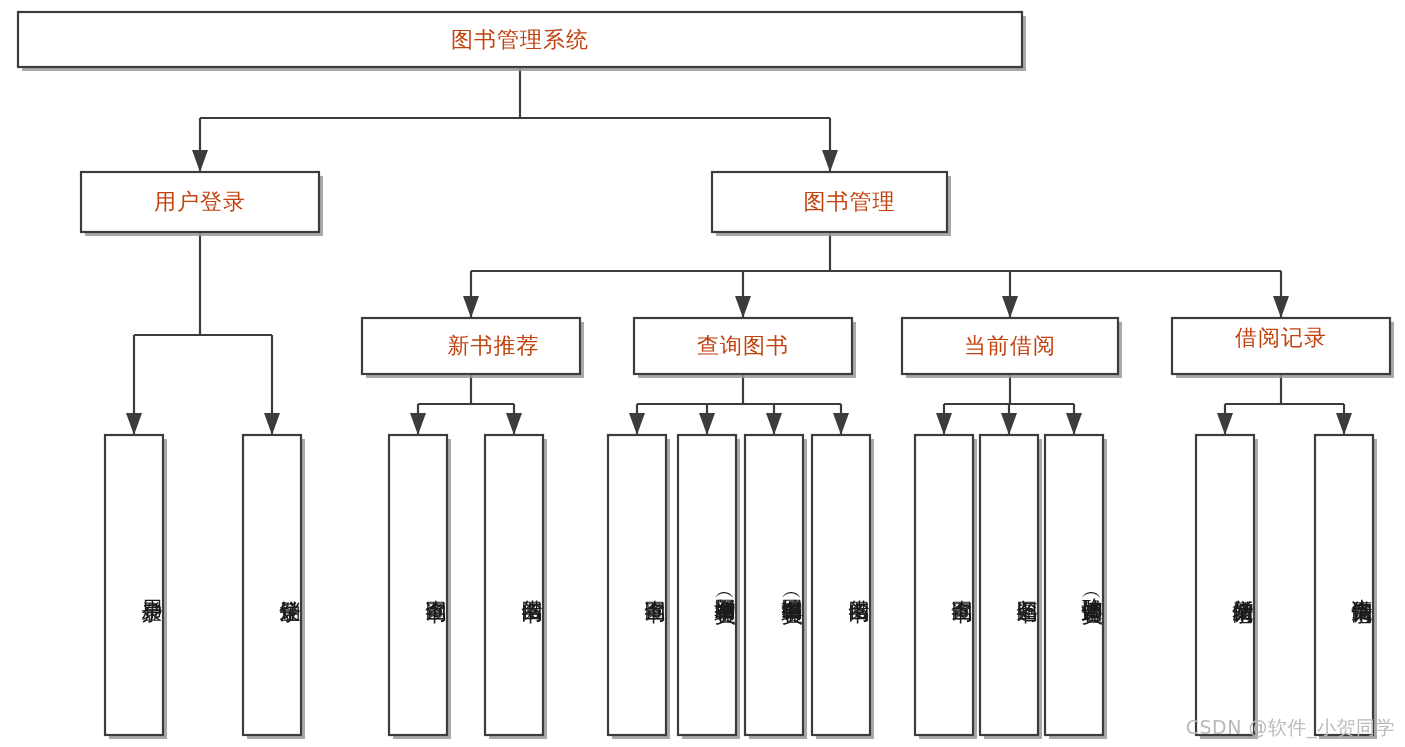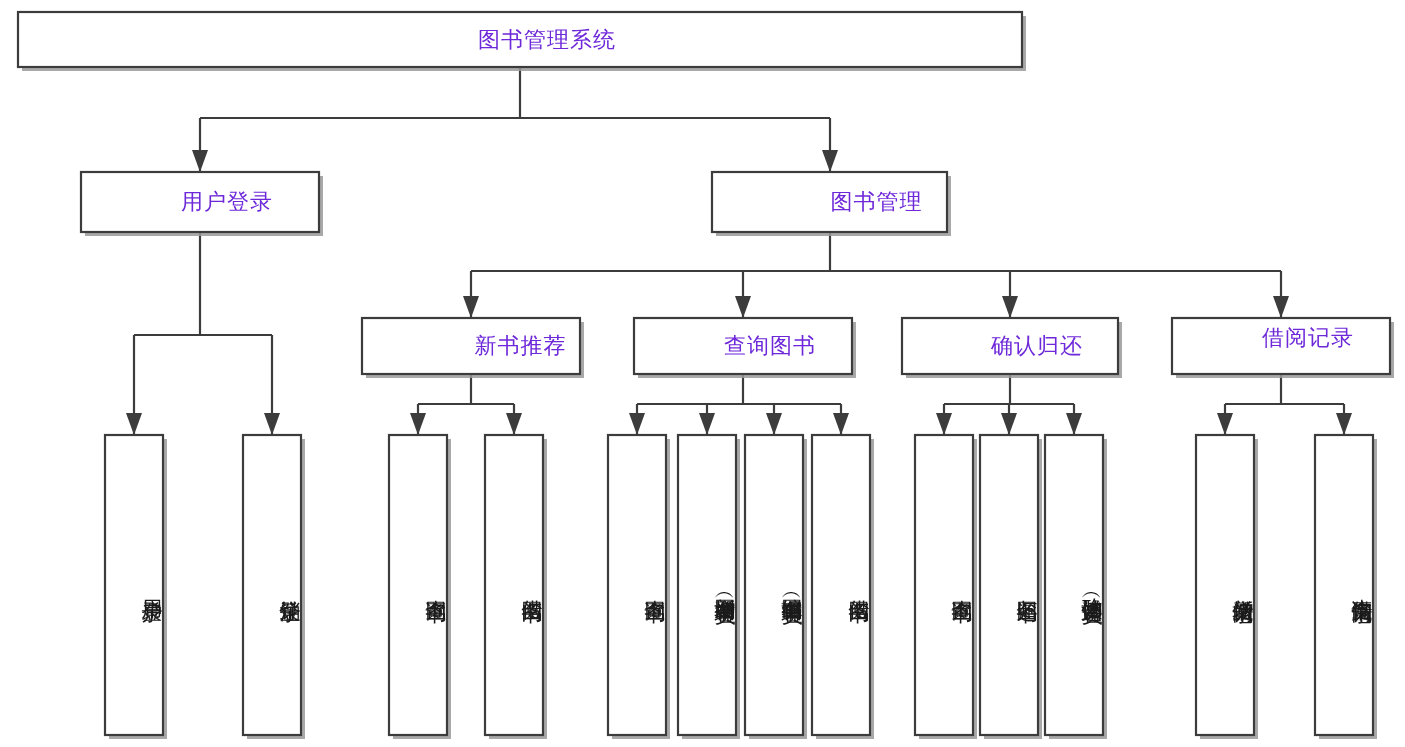--- a/index.html
+++ b/index.html
@@ -63,25 +63,24 @@
     white-space: nowrap;
     pointer-events: none;
   }
   .hlabel-wrap {
     position: absolute;
     display: flex;
     align-items: center;
     justify-content: center;
     font-family: "DejaVu Sans", "Liberation Sans", sans-serif;
     font-size: 22px;
-    color: #6d28d9;
+    color: #c2410c;
     letter-spacing: 1px;
     white-space: nowrap;
     pointer-events: none;
-    padding-left: 27px;
   }
   #watermark {
     position: absolute;
     right: 10px;
     bottom: 6px;
     font-family: "DejaVu Sans", "Liberation Sans", sans-serif;
     font-size: 19px;
     color: #b9b9b9;
     letter-spacing: 0.5px;
     white-space: nowrap;
@@ -191,31 +190,32 @@
         <rect x="1315" y="435" width="58" height="300" class="node-box"></rect>
       </g>
   </svg>
 
   <div id="label-layer">
       <div class="hlabel-wrap" style="left: 18px; top: 12px; width: 1004px; height: 55px;">图书管理系统</div>
       <div class="hlabel-wrap" style="left: 81px; top: 172px; width: 238px; height: 60px;">用户登录</div>
       <div class="hlabel-wrap" style="left: 732px; top: 172px; width: 235px; height: 60px;">图书管理</div>
       <div class="hlabel-wrap" style="left: 362px; top: 318px; width: 263px; height: 56px;">新书推荐</div>
       <div class="hlabel-wrap" style="left: 634px; top: 318px; width: 218px; height: 56px;">查询图书</div>
-      <div class="hlabel-wrap" style="left: 902px; top: 318px; width: 216px; height: 56px;">确认归还</div>
+      <div class="hlabel-wrap" style="left: 902px; top: 318px; width: 216px; height: 56px;">当前借阅</div>
       <div class="hlabel-wrap" style="left: 1172px; top: 318px; width: 218px; height: 40px;">借阅记录</div>
       <div class="vlabel-wrap" style="left: 105px; top: 441px; width: 58px; height: 288px;">用户登录</div>
       <div class="vlabel-wrap" style="left: 243px; top: 441px; width: 58px; height: 288px;">注销登录</div>
       <div class="vlabel-wrap" style="left: 389px; top: 441px; width: 58px; height: 288px;">查询图书</div>
       <div class="vlabel-wrap" style="left: 485px; top: 441px; width: 58px; height: 288px;">借阅图书</div>
       <div class="vlabel-wrap" style="left: 608px; top: 441px; width: 58px; height: 288px;">查询图书</div>
       <div class="vlabel-wrap" style="left: 678px; top: 441px; width: 58px; height: 288px;">新增图书（管理员）</div>
       <div class="vlabel-wrap" style="left: 745px; top: 441px; width: 58px; height: 288px;">编辑图书（管理员）</div>
       <div class="vlabel-wrap" style="left: 812px; top: 441px; width: 58px; height: 288px;">借阅图书</div>
       <div class="vlabel-wrap" style="left: 915px; top: 441px; width: 58px; height: 288px;">查询图书</div>
       <div class="vlabel-wrap" style="left: 980px; top: 441px; width: 58px; height: 288px;">归还图书</div>
       <div class="vlabel-wrap" style="left: 1045px; top: 441px; width: 58px; height: 288px;">确认归还（管理员）</div>
       <div class="vlabel-wrap" style="left: 1196px; top: 441px; width: 58px; height: 288px;">新增借阅记录</div>
       <div class="vlabel-wrap" style="left: 1315px; top: 441px; width: 58px; height: 288px;">查询借阅记录</div>
     </div>
 
+  <div id="watermark">CSDN @软件_小贺同学</div>
 
 </div>
 
 </body></html>

